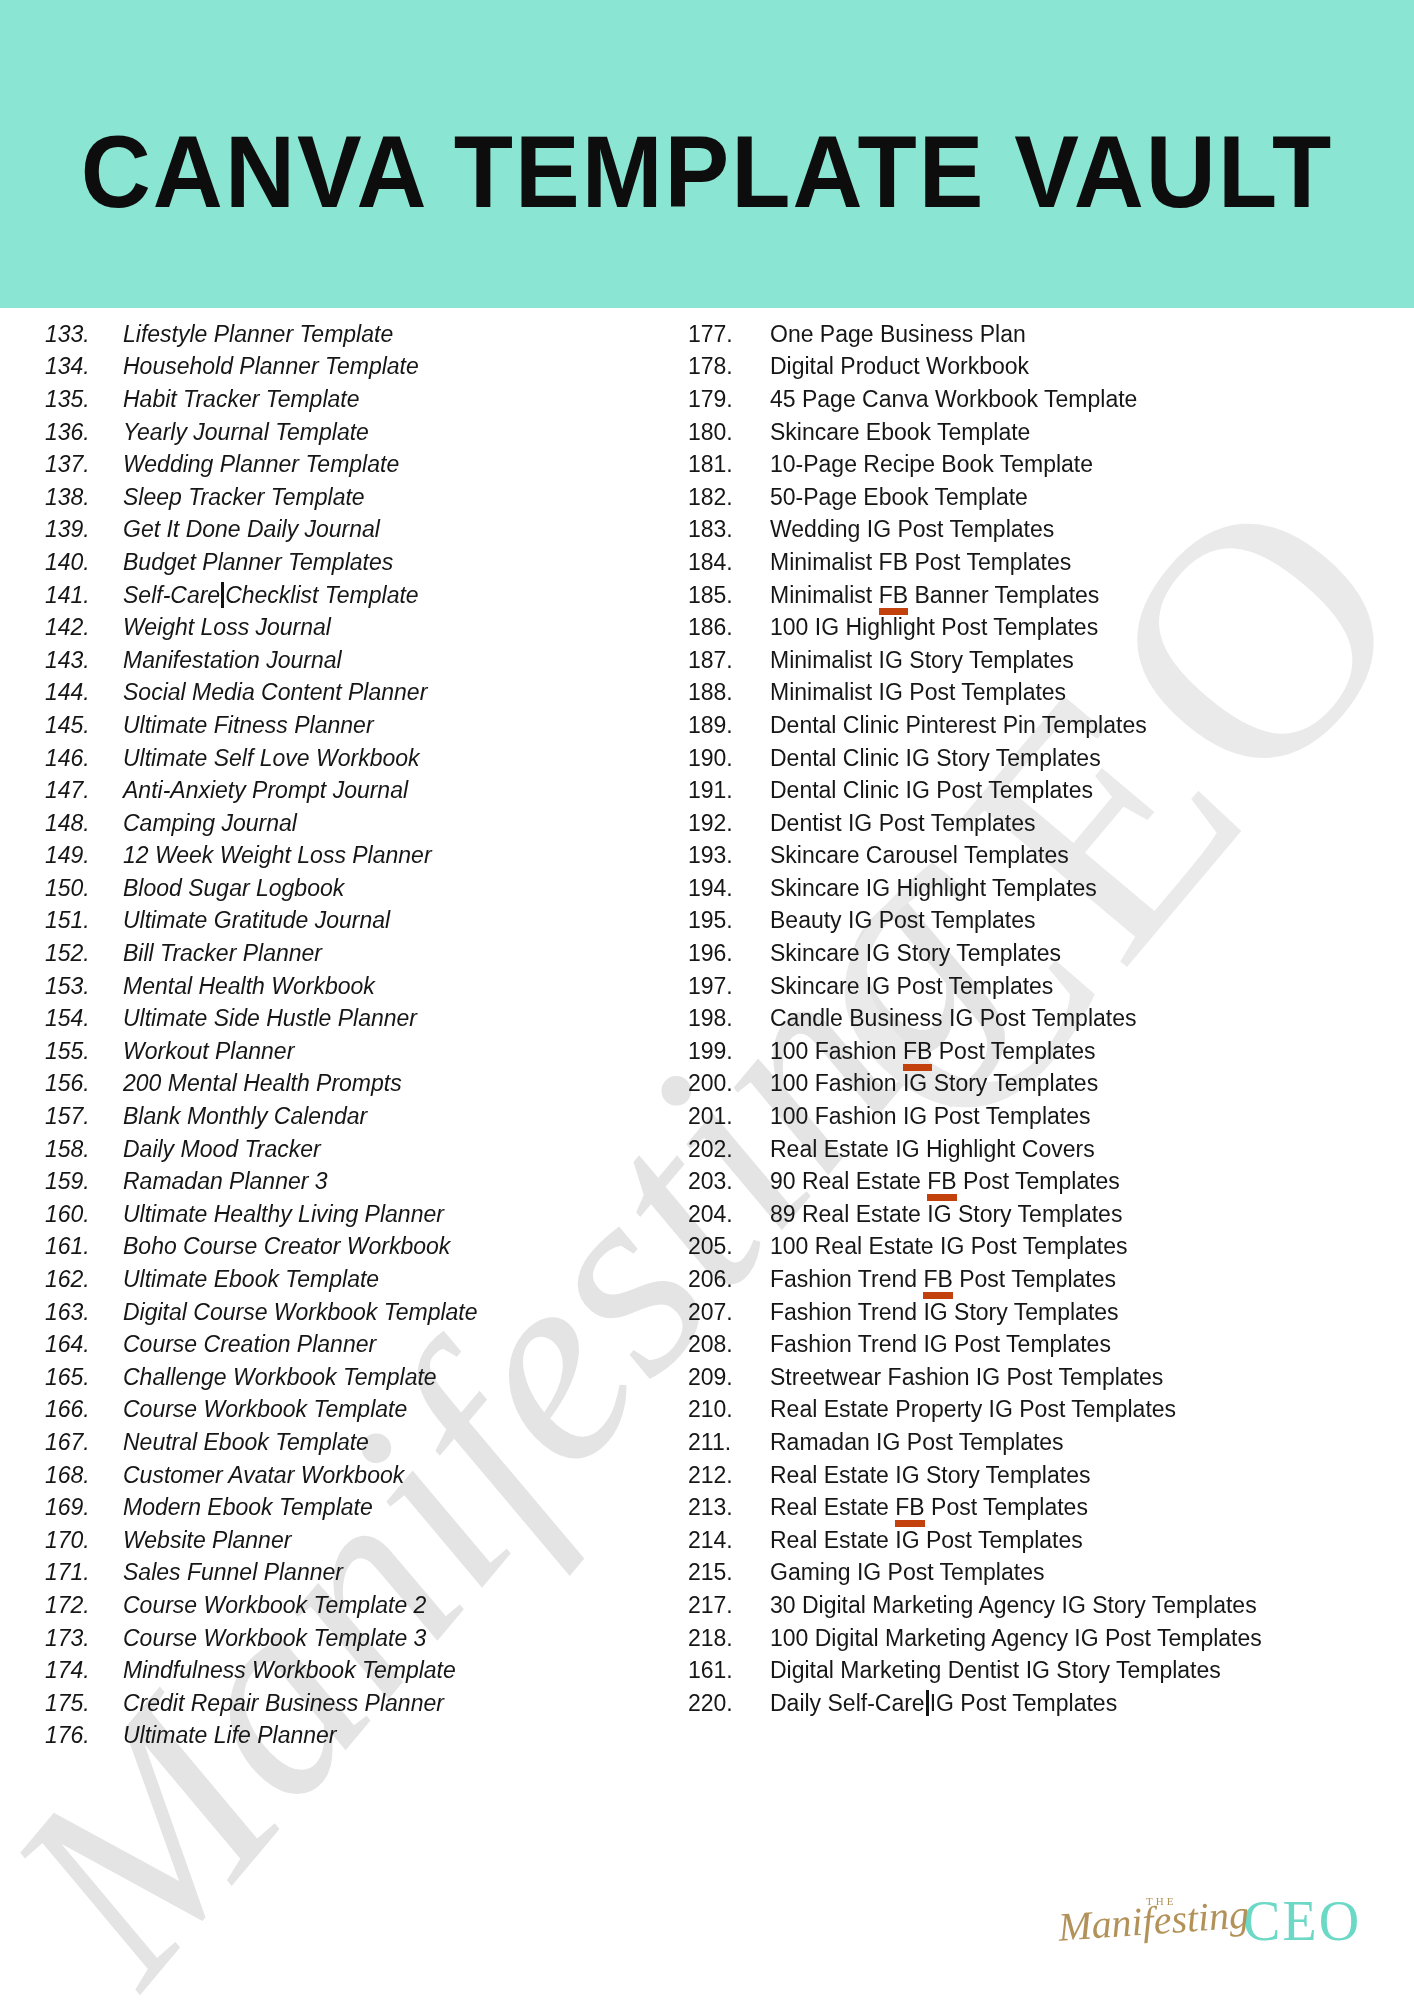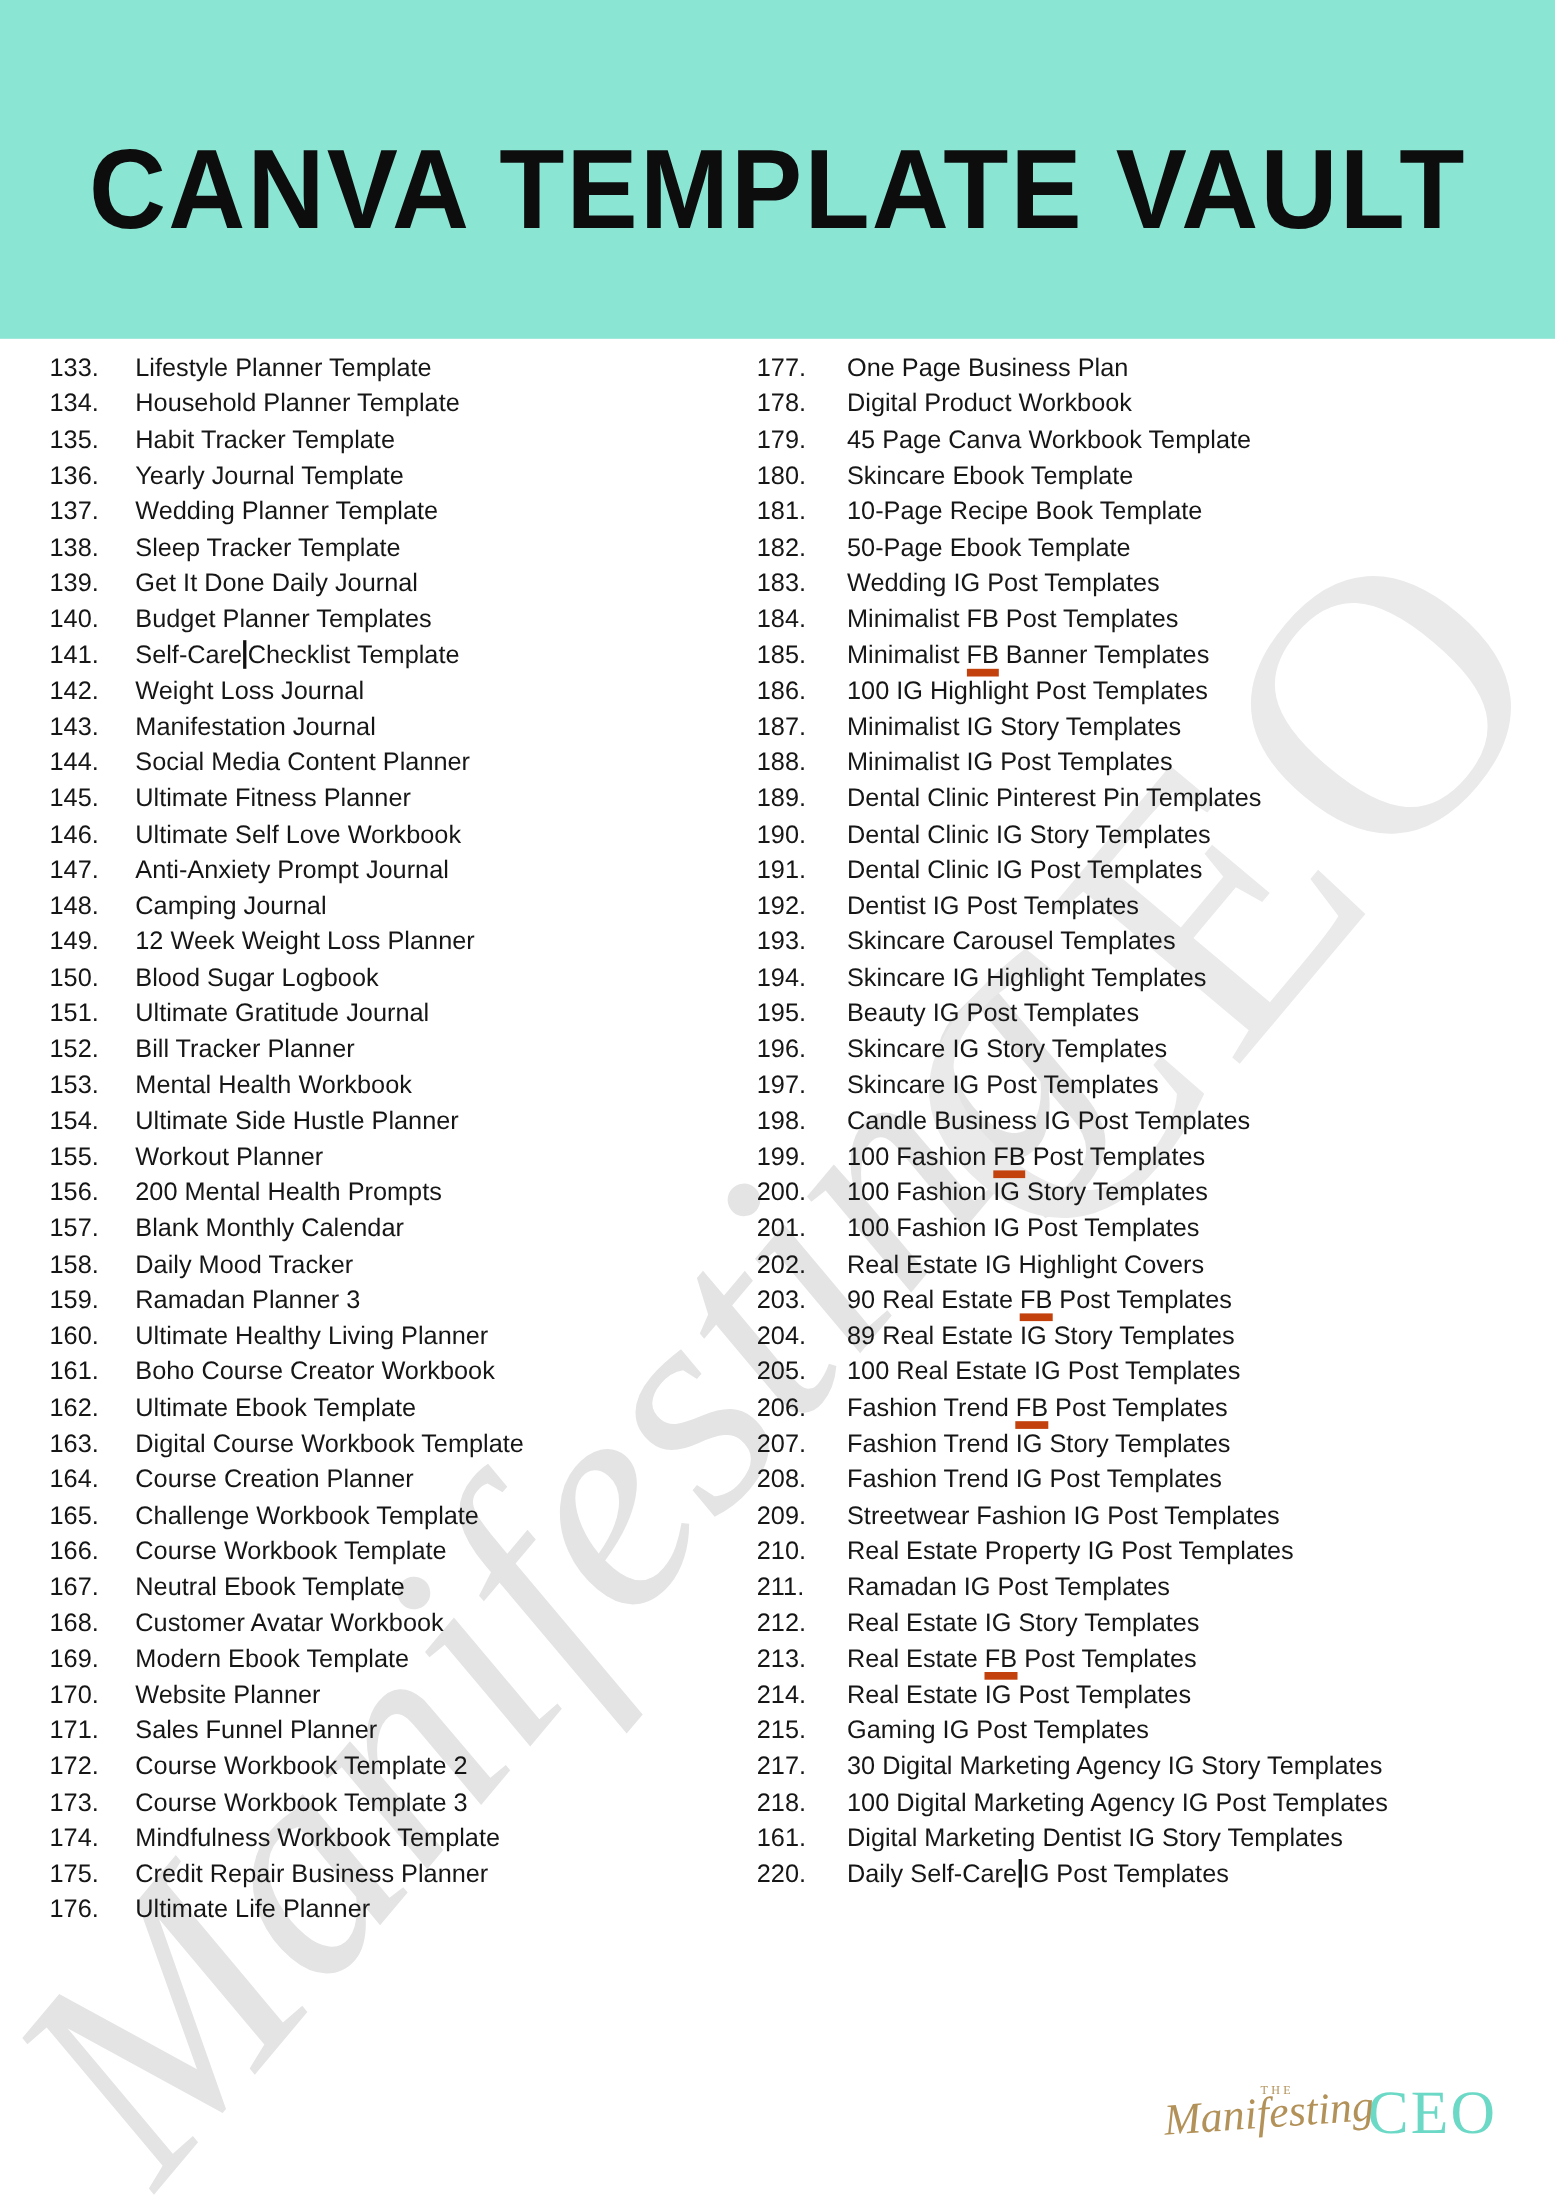--- a/index.html
+++ b/index.html
@@ -16,21 +16,21 @@
           letter-spacing:12px;color:#eaeaea;transform:rotate(-50deg);}
 
   
   .band{position:absolute;z-index:1;left:0;top:0;width:1414px;height:308px;background:#8be5d3;}
   .title{position:absolute;z-index:2;left:0;top:120px;width:1414px;text-align:center;
          font-weight:700;font-size:97px;line-height:1;letter-spacing:2px;color:#0d0d0d;
          transform:scaleY(1.06);transform-origin:top center;white-space:nowrap;}
 
   
   .col{position:absolute;z-index:2;top:318px;}
-  .col1{left:45px;}
+  .col1{left:45px;font-style:italic;}
   .col2{left:688px;}
   .row{height:32.6px;display:flex;align-items:center;font-size:23px;color:#161616;}
   .num{flex:none;width:78px;}
   .col2 .num{width:82px;}
   .txt{white-space:nowrap;}
   .sp{border-bottom:7px solid #c2410c;padding-bottom:0px;}
   .caret{display:inline-block;width:3px;height:26px;background:#111;
          vertical-align:-5px;margin:0 1px;}
 
   

